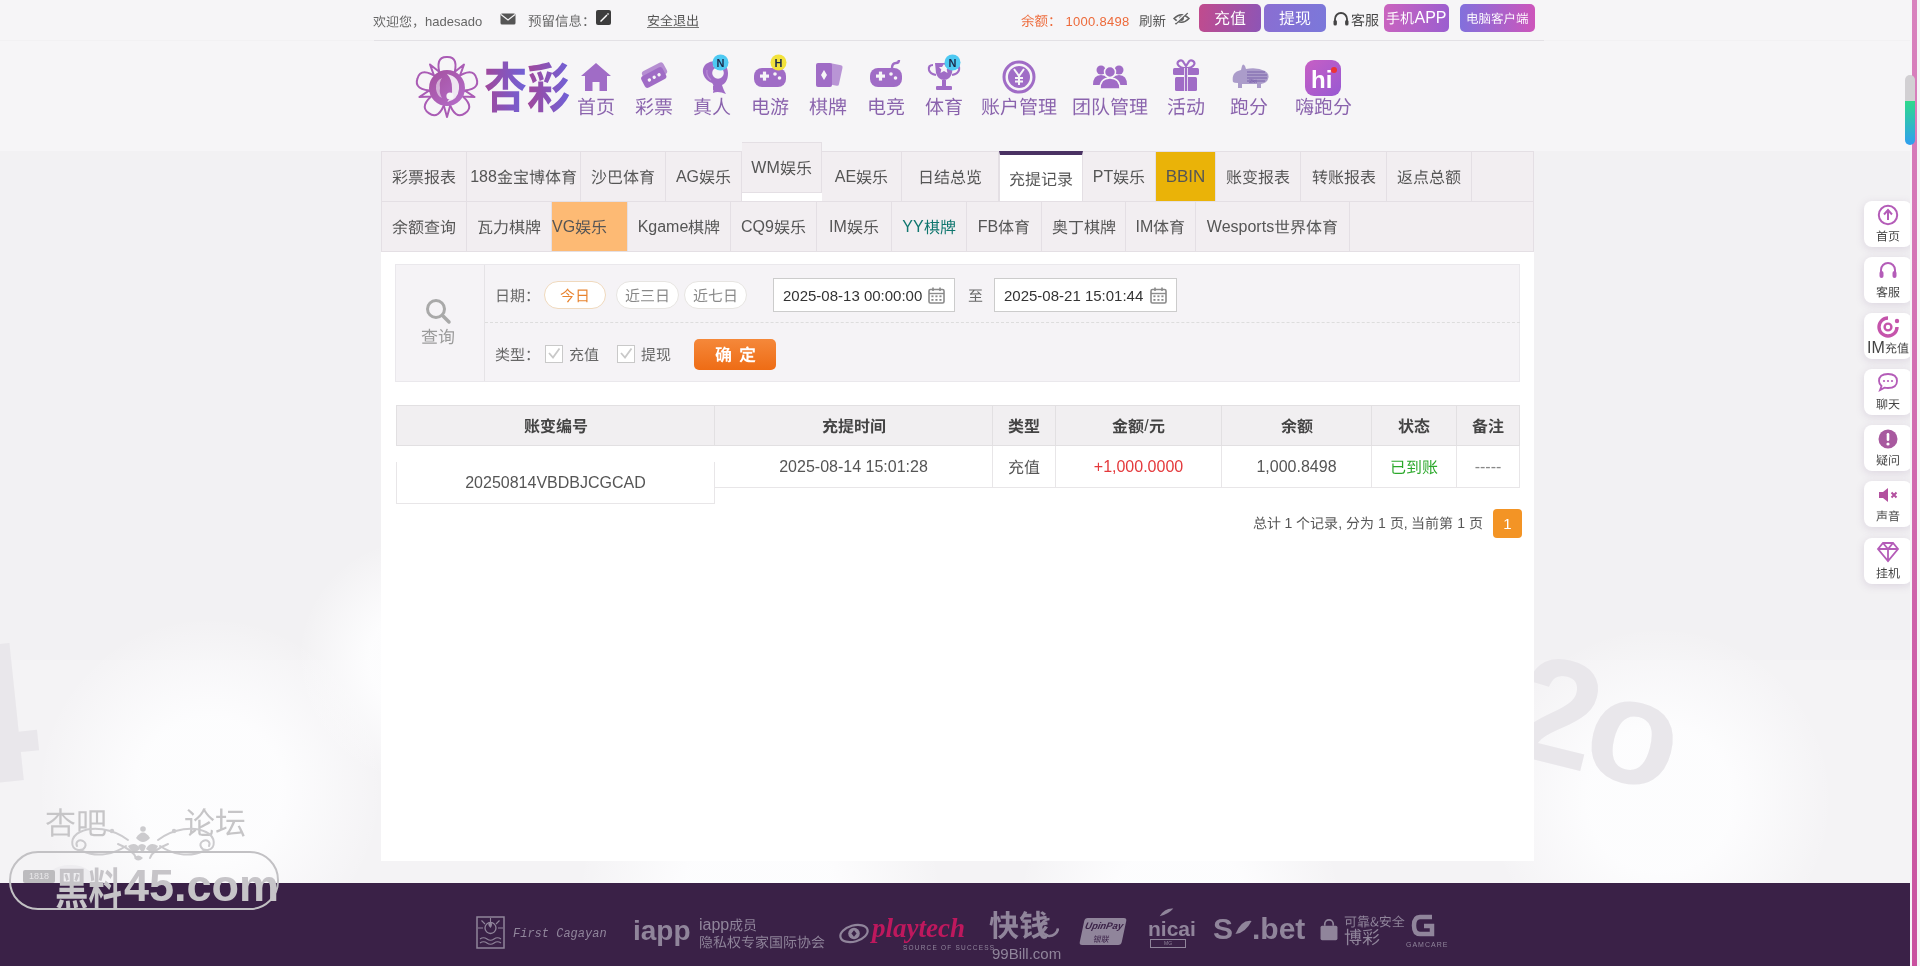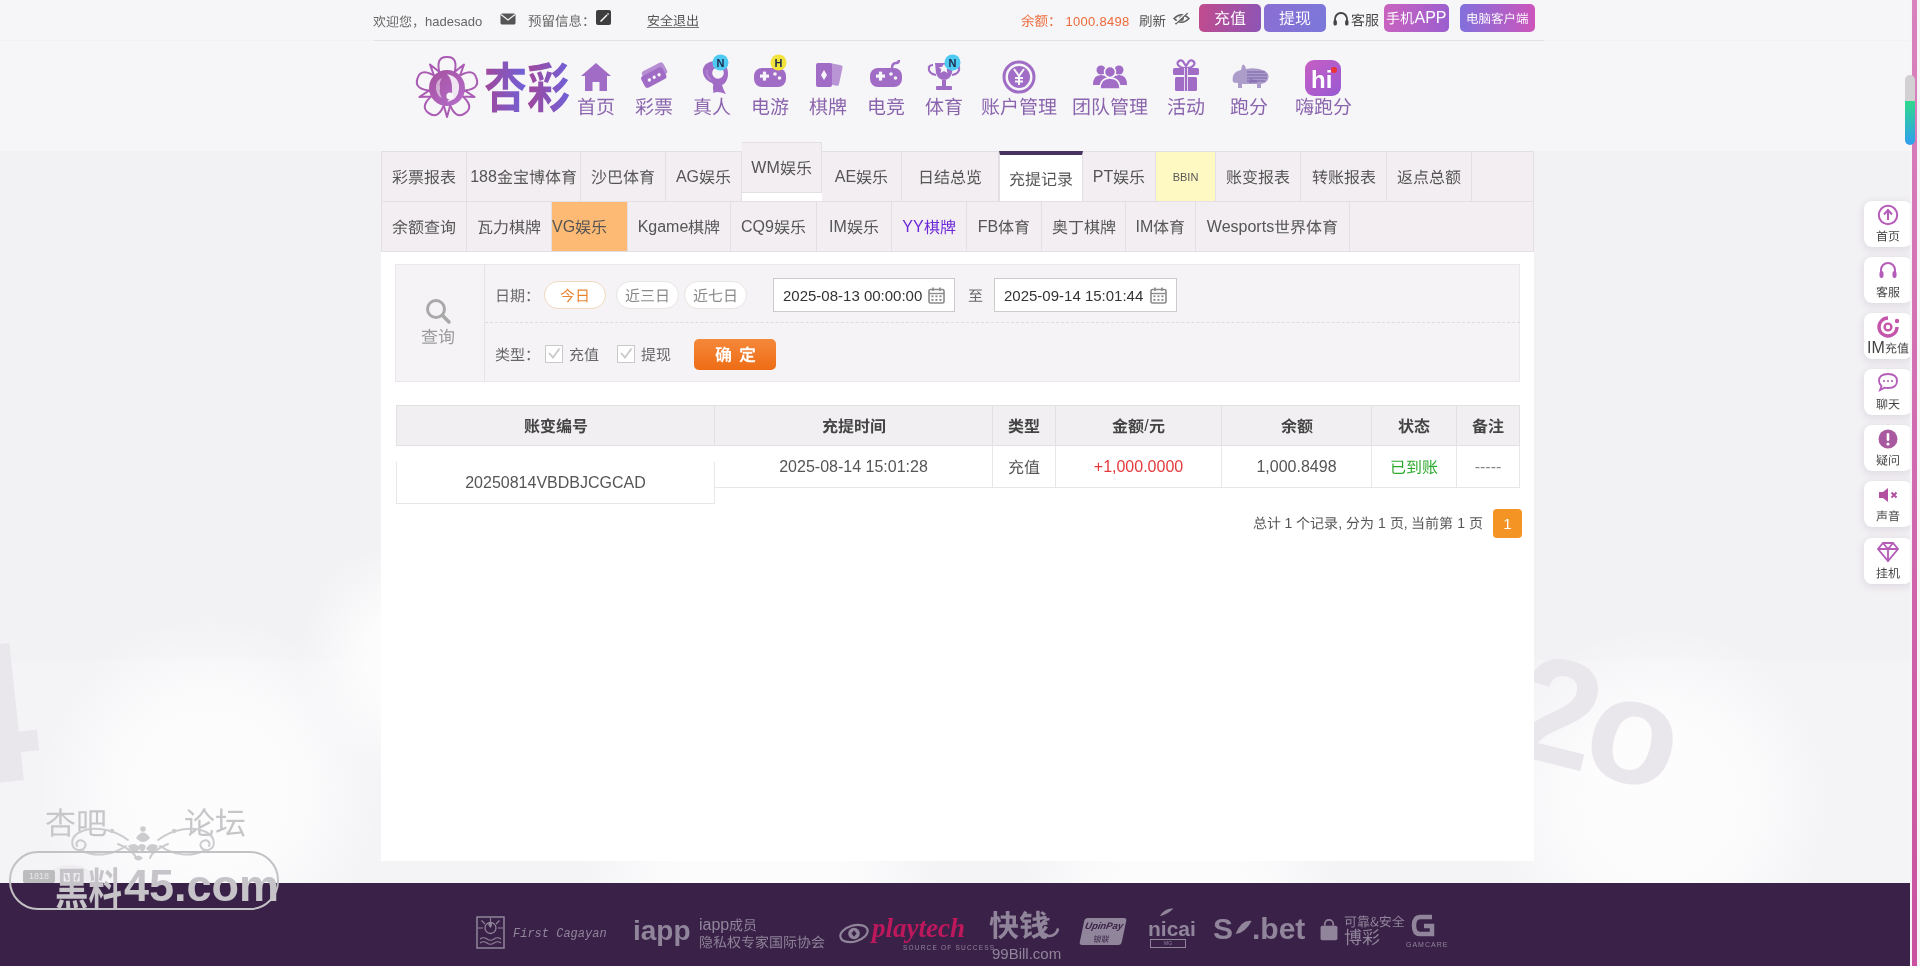--- a/index.html
+++ b/index.html
@@ -557,21 +557,21 @@
         <use href="#u5f55r" xlink:href="#u5f55r" x="3000"></use>
       </g>
     </svg>
   </div>
 <div class="abs" style="left:1083px;top:151px;width:73px;height:51px;background:#f2eef1;border:1px solid #e4dfe4;border-left:none;display:flex;align-items:center;justify-content:center;color:#555;font-size:16px">PT<svg class="t" width="32.0" height="16" viewBox="0 0 2000 1000">
       <g transform="translate(0,880) scale(1,-1)">
         <use href="#u5a31r" xlink:href="#u5a31r" x="0"></use>
         <use href="#u4e50r" xlink:href="#u4e50r" x="1000"></use>
       </g>
     </svg></div>
-<div class="abs" style="left:1156px;top:151px;width:60px;height:51px;background:#fef9c3;border:1px solid #e4dfe4;border-left:none;display:flex;align-items:center;justify-content:center;color:#555;font-size:11px">BBIN</div>
+<div class="abs" style="left:1156px;top:151px;width:60px;height:51px;background:#eab308;border:1px solid #e4dfe4;border-left:none;display:flex;align-items:center;justify-content:center;color:#555;font-size:17px">BBIN</div>
 <div class="abs" style="left:1216px;top:151px;width:85px;height:51px;background:#f2eef1;border:1px solid #e4dfe4;border-left:none;display:flex;align-items:center;justify-content:center;color:#555;font-size:16px">
     <svg class="t" width="64.0" height="16" viewBox="0 0 4000 1000">
       <g transform="translate(0,880) scale(1,-1)">
         <use href="#u8d26r" xlink:href="#u8d26r" x="0"></use>
         <use href="#u53d8r" xlink:href="#u53d8r" x="1000"></use>
         <use href="#u62a5r" xlink:href="#u62a5r" x="2000"></use>
         <use href="#u8868r" xlink:href="#u8868r" x="3000"></use>
       </g>
     </svg>
   </div>
@@ -633,21 +633,21 @@
         <use href="#u5a31r" xlink:href="#u5a31r" x="0"></use>
         <use href="#u4e50r" xlink:href="#u4e50r" x="1000"></use>
       </g>
     </svg></div>
 <div class="abs" style="left:817px;top:201px;width:75px;height:51px;background:#f2eef1;border:1px solid #e4dfe4;border-left:none;display:flex;align-items:center;justify-content:center;color:#555;font-size:16px">IM<svg class="t" width="32.0" height="16" viewBox="0 0 2000 1000">
       <g transform="translate(0,880) scale(1,-1)">
         <use href="#u5a31r" xlink:href="#u5a31r" x="0"></use>
         <use href="#u4e50r" xlink:href="#u4e50r" x="1000"></use>
       </g>
     </svg></div>
-<div class="abs" style="left:892px;top:201px;width:75px;height:51px;background:#f2eef1;border:1px solid #e4dfe4;border-left:none;display:flex;align-items:center;justify-content:center;color:#6d28d9;font-size:16px">YY<svg class="t" width="32.0" height="16" viewBox="0 0 2000 1000">
+<div class="abs" style="left:892px;top:201px;width:75px;height:51px;background:#f2eef1;border:1px solid #e4dfe4;border-left:none;display:flex;align-items:center;justify-content:center;color:#0f766e;font-size:16px">YY<svg class="t" width="32.0" height="16" viewBox="0 0 2000 1000">
       <g transform="translate(0,880) scale(1,-1)">
         <use href="#u68cbr" xlink:href="#u68cbr" x="0"></use>
         <use href="#u724cr" xlink:href="#u724cr" x="1000"></use>
       </g>
     </svg></div>
 <div class="abs" style="left:967px;top:201px;width:75px;height:51px;background:#f2eef1;border:1px solid #e4dfe4;border-left:none;display:flex;align-items:center;justify-content:center;color:#555;font-size:16px">FB<svg class="t" width="32.0" height="16" viewBox="0 0 2000 1000">
       <g transform="translate(0,880) scale(1,-1)">
         <use href="#u4f53r" xlink:href="#u4f53r" x="0"></use>
         <use href="#u80b2r" xlink:href="#u80b2r" x="1000"></use>
       </g>
@@ -738,21 +738,21 @@
         <rect x="11.4" y="12" width="2.1" height="1.8"></rect>
       </g>
     </svg>
   </div>
 <div class="abs" style="left:968px;top:287px;color:#666"><svg class="t" width="15.0" height="15" viewBox="0 0 1000 1000">
       <g transform="translate(0,880) scale(1,-1)">
         <use href="#u81f3r" xlink:href="#u81f3r" x="0"></use>
       </g>
     </svg></div>
 <div class="abs" style="left:994px;top:278px;width:183px;height:34px;background:#fff;border:1px solid #ccc;display:flex;align-items:center;padding:0 9px;font-size:15px;color:#333;justify-content:space-between;white-space:nowrap">
-    <span>2025-09-14 15:01:44</span>
+    <span>2025-08-21 15:01:44</span>
     <svg width="17" height="17" viewBox="0 0 17 17">
       <rect x="1" y="2.5" width="15" height="13.5" rx="1.5" fill="none" stroke="#8a8a8a" stroke-width="1.6"></rect>
       <line x1="1" y1="6.5" x2="16" y2="6.5" stroke="#8a8a8a" stroke-width="1.4"></line>
       <line x1="5" y1="0.5" x2="5" y2="4" stroke="#8a8a8a" stroke-width="1.6"></line>
       <line x1="12" y1="0.5" x2="12" y2="4" stroke="#8a8a8a" stroke-width="1.6"></line>
       <g fill="#8a8a8a">
         <rect x="3.4" y="8.4" width="2.1" height="1.8"></rect>
         <rect x="7.4" y="8.4" width="2.1" height="1.8"></rect>
         <rect x="11.4" y="8.4" width="2.1" height="1.8"></rect>
         <rect x="3.4" y="12" width="2.1" height="1.8"></rect>

